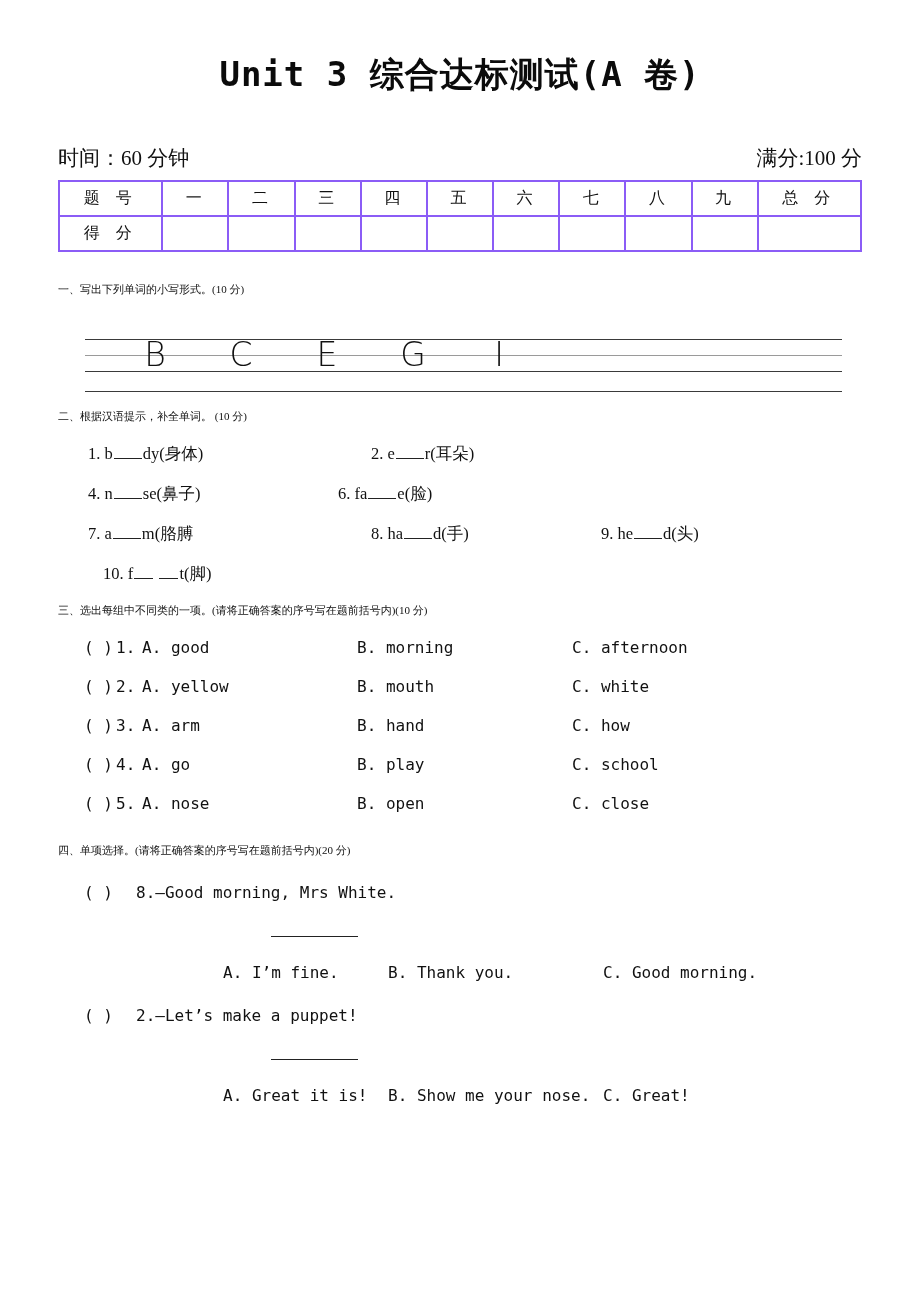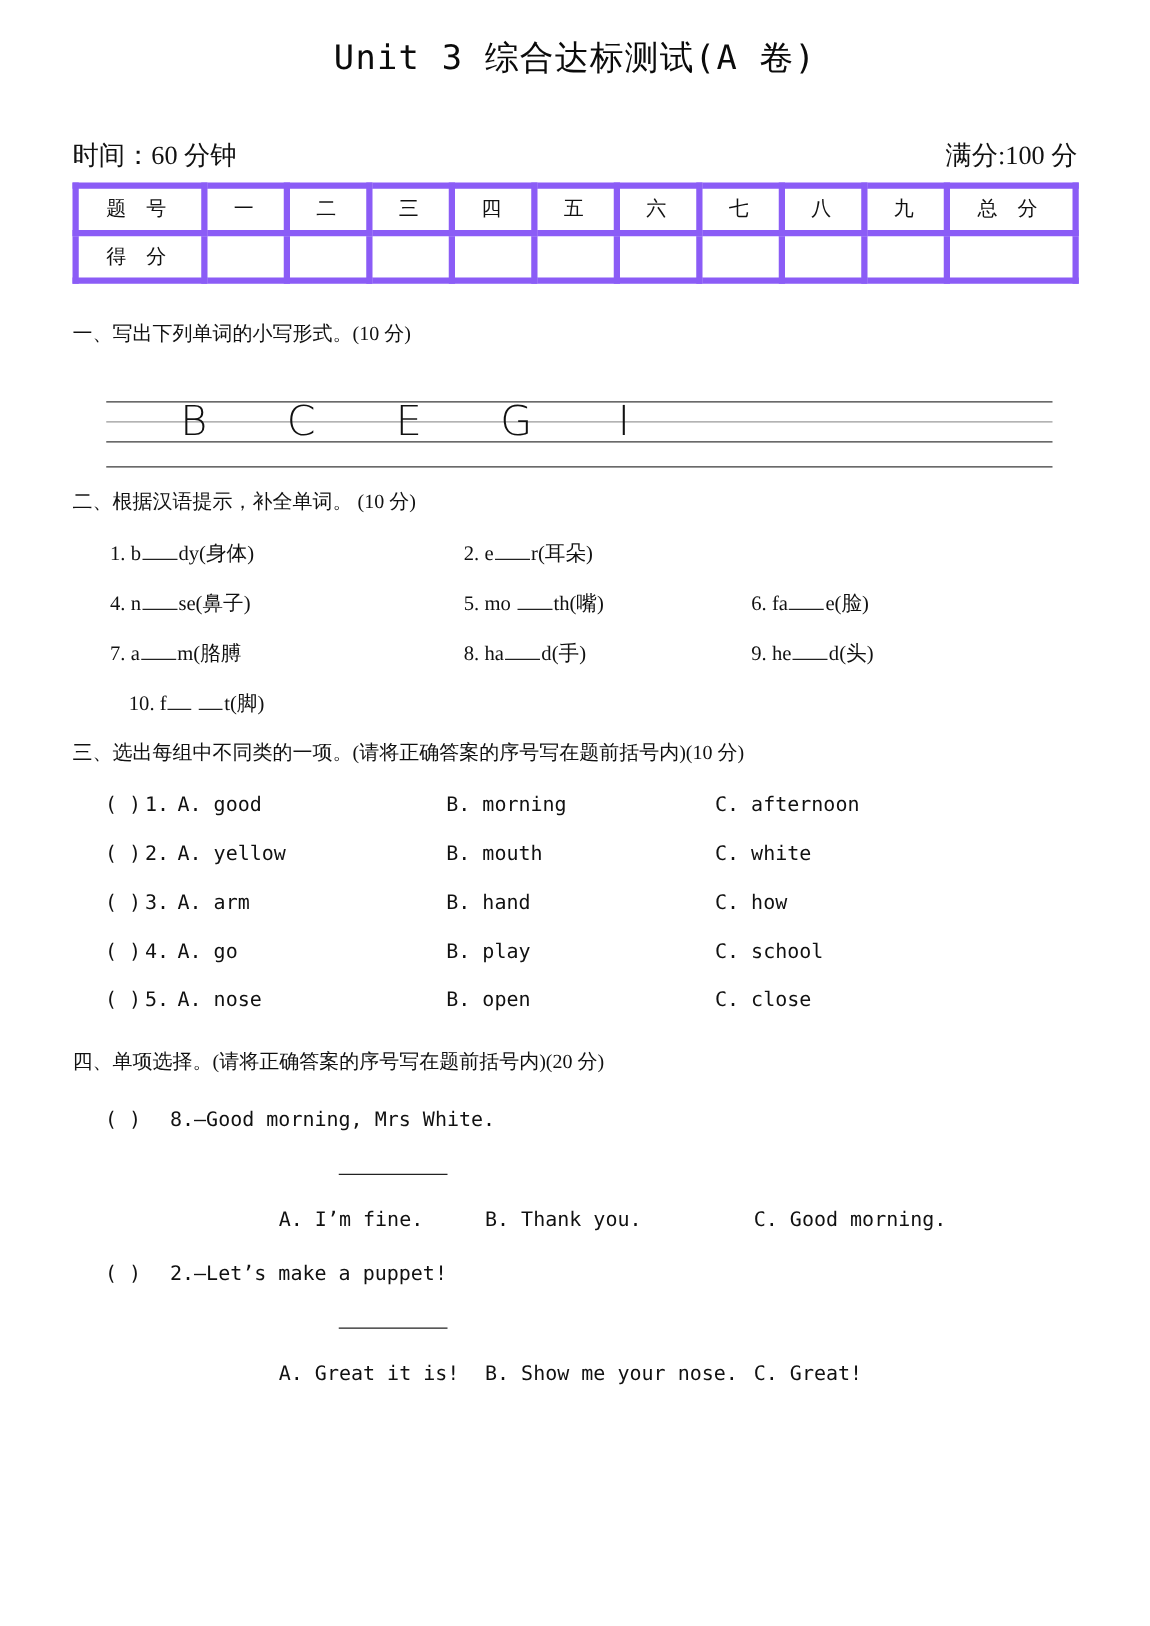--- a/index.html
+++ b/index.html
@@ -19,26 +19,26 @@
     position: relative;
     width: 920px;
     height: 1301px;
     padding: 0;
     box-sizing: border-box;
   }
 
   
   .doc-title {
     text-align: center;
-    font-size: 27px;
+    font-size: 34px;
     letter-spacing: 1px;
     font-family: "DejaVu Sans Mono", "Liberation Mono", monospace;
-    font-weight: 400;
+    font-weight: 700;
     margin: 0;
-    padding-top: 28px;
+    padding-top: 52px;
     color: #0b0b0b;
   }
 
   
   .meta-row {
     display: flex;
     justify-content: space-between;
     align-items: baseline;
     margin: 0 58px 0 58px;
     padding-top: 46px;
@@ -50,39 +50,39 @@
   
   .score-table-wrap {
     margin: 8px 58px 0 58px;
   }
   table.score-table {
     border-collapse: collapse;
     width: 100%;
     table-layout: fixed;
   }
   table.score-table td {
-    border: 5px solid #8b5cf6;
+    border: 2px solid #8b5cf6;
     height: 33px;
     text-align: center;
     vertical-align: middle;
     font-size: 16px;
     font-family: "Liberation Serif", serif;
     color: #111;
     letter-spacing: 3px;
     padding: 0;
   }
   table.score-table td.head-cell { letter-spacing: 6px; }
   col.c-label { width: 103px; }
   col.c-num   { width: 66px; }
   col.c-total { width: 103px; }
 
   
   .sec-heading {
     margin: 0 58px;
-    font-size: 16px;
+    font-size: 11px;
     font-family: "Liberation Serif", serif;
     color: #111;
     line-height: 1.4;
   }
 
   
   .writing-guide {
     position: relative;
     margin: 0 58px;
     height: 66px;
@@ -275,21 +275,20 @@
 
   <div class="word-grid">
 
     <div class="word-row">
       <div class="word-item col1"><span>1.</span> <span>b</span><span class="blank"></span><span>dy(身体)</span></div>
       <div class="word-item col2"><span>2.</span> <span>e</span><span class="blank"></span><span>r(耳朵)</span></div>
     </div>
 
     <div class="word-row">
       <div class="word-item col1"><span>4.</span> <span>n</span><span class="blank"></span><span>se(鼻子)</span></div>
-      <div class="word-item col2"><span>5.</span> <span>mo </span><span class="blank"></span><span>th(嘴)</span></div>
       <div class="word-item col3"><span>6.</span> <span>fa</span><span class="blank"></span><span>e(脸)</span></div>
     </div>
 
     <div class="word-row">
       <div class="word-item col1"><span>7.</span> <span>a</span><span class="blank"></span><span>m(胳膊</span></div>
       <div class="word-item col2"><span>8.</span> <span>ha</span><span class="blank"></span><span>d(手)</span></div>
       <div class="word-item col3"><span>9.</span> <span>he</span><span class="blank"></span><span>d(头)</span></div>
     </div>
 
     <div class="word-row">

